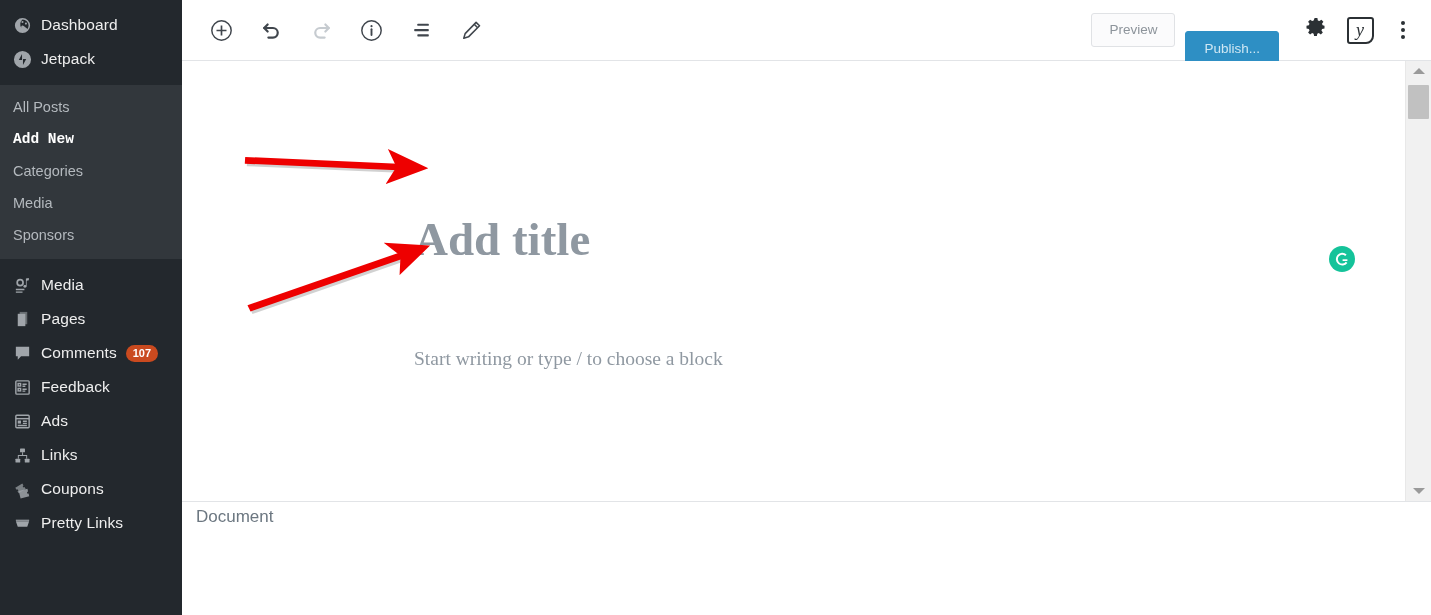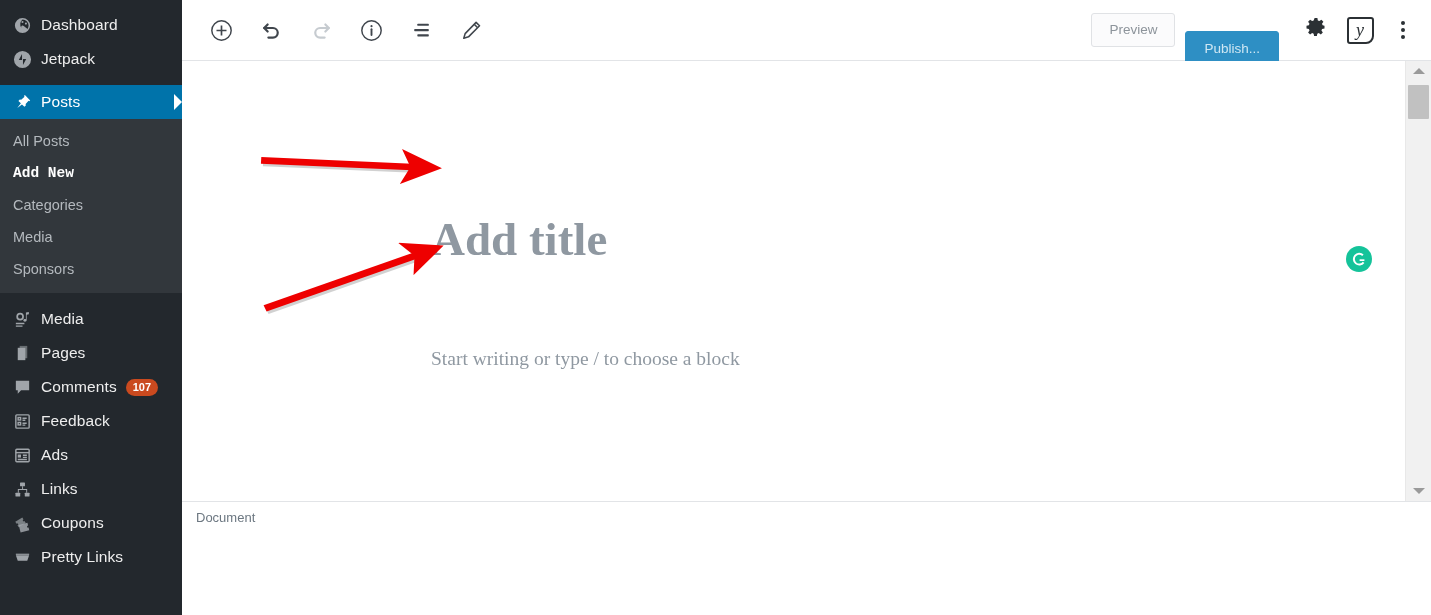--- a/index.html
+++ b/index.html
@@ -214,21 +214,20 @@
     display: block;
   }
 
   
   #canvas-wrap {
     flex: 1;
     display: flex;
     position: relative;
     min-height: 0;
     overflow: hidden;
-    padding-left: 17px;
   }
   #canvas {
     flex: 1;
     position: relative;
     background: #fff;
     overflow: hidden;
   }
   #post-title {
     position: absolute;
     left: 232px;
@@ -327,21 +326,21 @@
     height: 31px;
     min-height: 31px;
     border-top: 1px solid #e2e4e7;
     display: flex;
     align-items: center;
     padding-left: 14px;
     box-sizing: border-box;
     background: #fff;
   }
   #statusbar .crumb {
-    font-size: 13px;
+    font-size: 17px;
     color: #6c7781;
     cursor: pointer;
   }
 </style>
 </head>
 <body>
 
 <div id="app">
 
   <nav id="sidebar">
@@ -362,28 +361,20 @@
       <span class="mi-icon">
         <svg width="19" height="19" viewBox="0 0 20 20" fill="currentColor">
           <path d="M10 1a9 9 0 100 18 9 9 0 000-18zm-.5 3.1v6.4H6.1L9.5 4.1zm1 11.8V9.5h3.4L10.5 15.9z"></path>
         </svg>
       </span>
       <span class="mi-label">Jetpack</span>
     </div>
 
     <div class="sidebar-sep"></div>
 
-    <div class="menu-item current">
-      <span class="mi-icon">
-        <svg width="19" height="19" viewBox="0 0 20 20" fill="currentColor">
-          <path d="M12.5 2.2l-1 1 .7.7-3.6 3.1-1.4-.2-1.5 1.5 2.6 2.6-3.8 4.9 4.9-3.8 2.6 2.6 1.5-1.5-.2-1.4 3.1-3.6.7.7 1-1-5.6-5.6z"></path>
-        </svg>
-      </span>
-      <span class="mi-label">Posts</span>
-    </div>
 
     <div class="submenu">
       <a class="submenu-item">All Posts</a>
       <a class="submenu-item current">Add New</a>
       <a class="submenu-item">Categories</a>
       <a class="submenu-item">Media</a>
       <a class="submenu-item">Sponsors</a>
     </div>
 
     <div class="sidebar-sep"></div>

